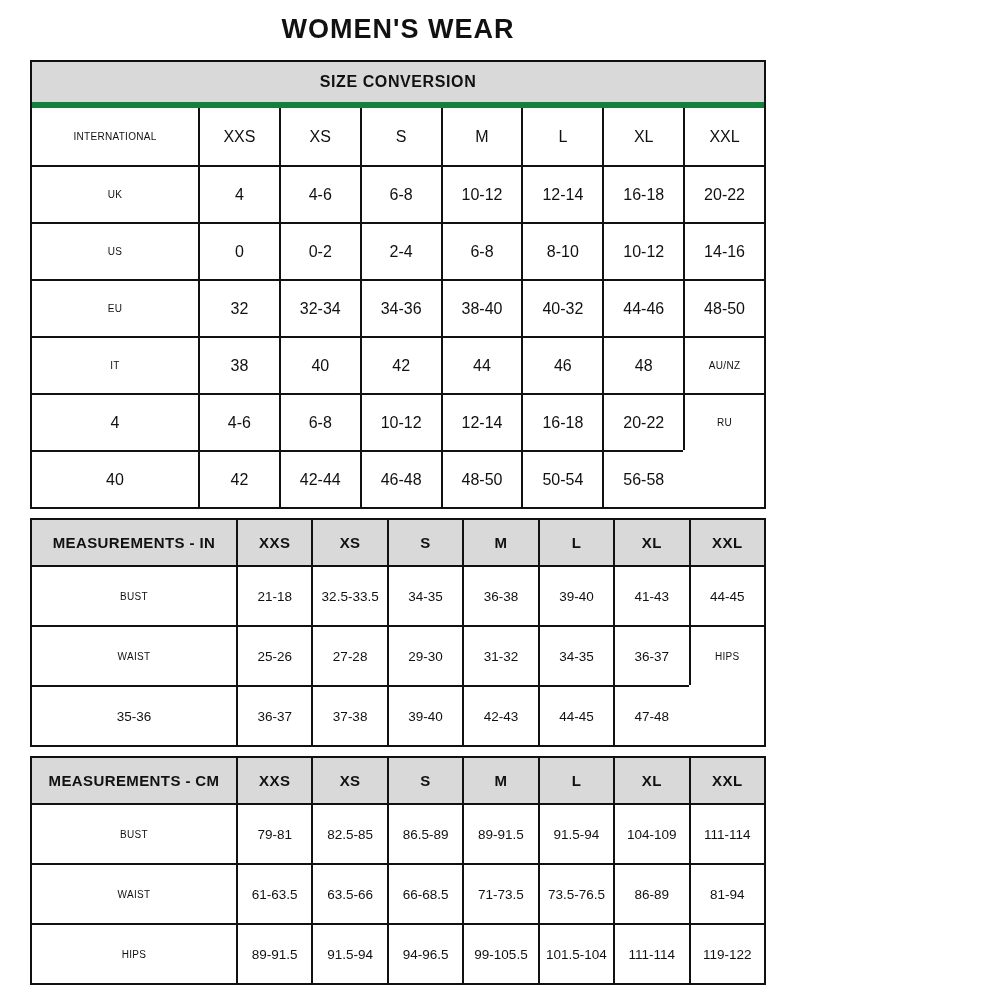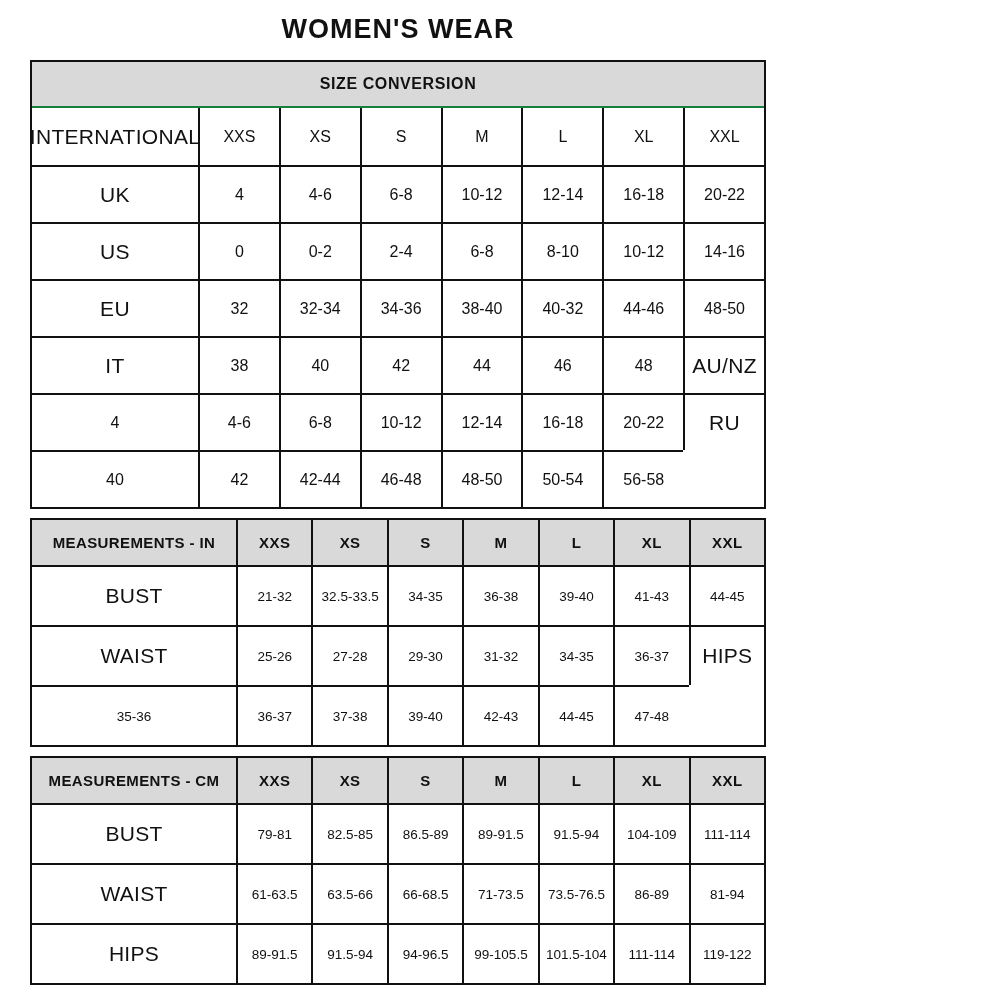--- a/index.html
+++ b/index.html
@@ -22,21 +22,21 @@
 
   .tbl {
     border: 2px solid #111111;
     margin-bottom: 9px;
     background: #ffffff;
   }
 
   .tbl-banner {
     height: 46px;
     background: #d9d9d9;
-    border-bottom: 2px solid #15803d;
+    border-bottom: 6px solid #15803d;
     display: flex;
     align-items: center;
     justify-content: center;
     font-weight: 700;
     font-size: 16px;
     letter-spacing: 0.6px;
   }
 
   .grid { display: grid; }
   .grid-conv {
@@ -54,21 +54,21 @@
     align-items: center;
     justify-content: center;
     border-left: 2px solid #111111;
     border-top: 2px solid #111111;
     font-size: 16px;
     text-align: center;
   }
   .grid > .cell:nth-child(8n+1) { border-left: none; }
   .grid > .cell:nth-child(-n+8) { border-top: none; }
 
-  .lab { font-size: 21px; letter-spacing: 0.3px; }
+  .lab { font-size: 10px; letter-spacing: 0.3px; }
 
   .head {
     background: #d9d9d9;
     font-weight: 700;
     font-size: 15px;
     letter-spacing: 0.4px;
   }
   .head-lab { font-size: 15px; }
 
   .val { font-size: 13.5px; }
@@ -155,21 +155,21 @@
       <div class="cell head head-lab">MEASUREMENTS - IN</div>
       <div class="cell head">XXS</div>
       <div class="cell head">XS</div>
       <div class="cell head">S</div>
       <div class="cell head">M</div>
       <div class="cell head">L</div>
       <div class="cell head">XL</div>
       <div class="cell head">XXL</div>
 
       <div class="cell lab">BUST</div>
-      <div class="cell val">21-32</div>
+      <div class="cell val">21-18</div>
       <div class="cell val">32.5-33.5</div>
       <div class="cell val">34-35</div>
       <div class="cell val">36-38</div>
       <div class="cell val">39-40</div>
       <div class="cell val">41-43</div>
       <div class="cell val">44-45</div>
 
       <div class="cell lab">WAIST</div>
       <div class="cell val">25-26</div>
       <div class="cell val">27-28</div>

